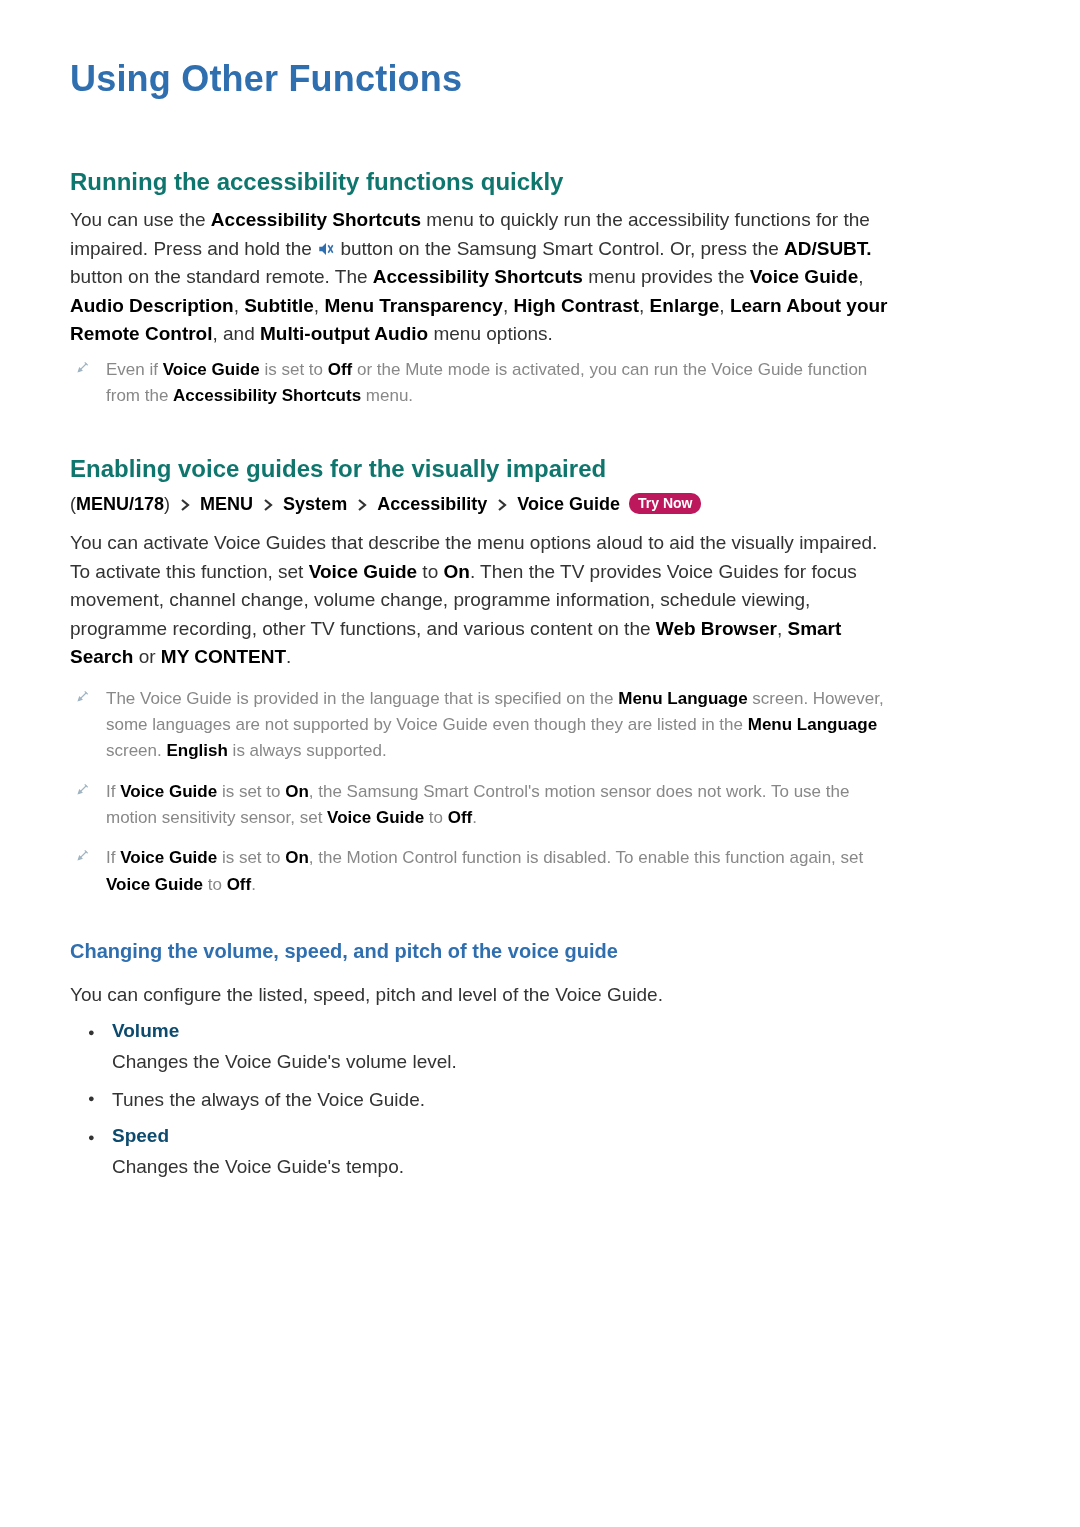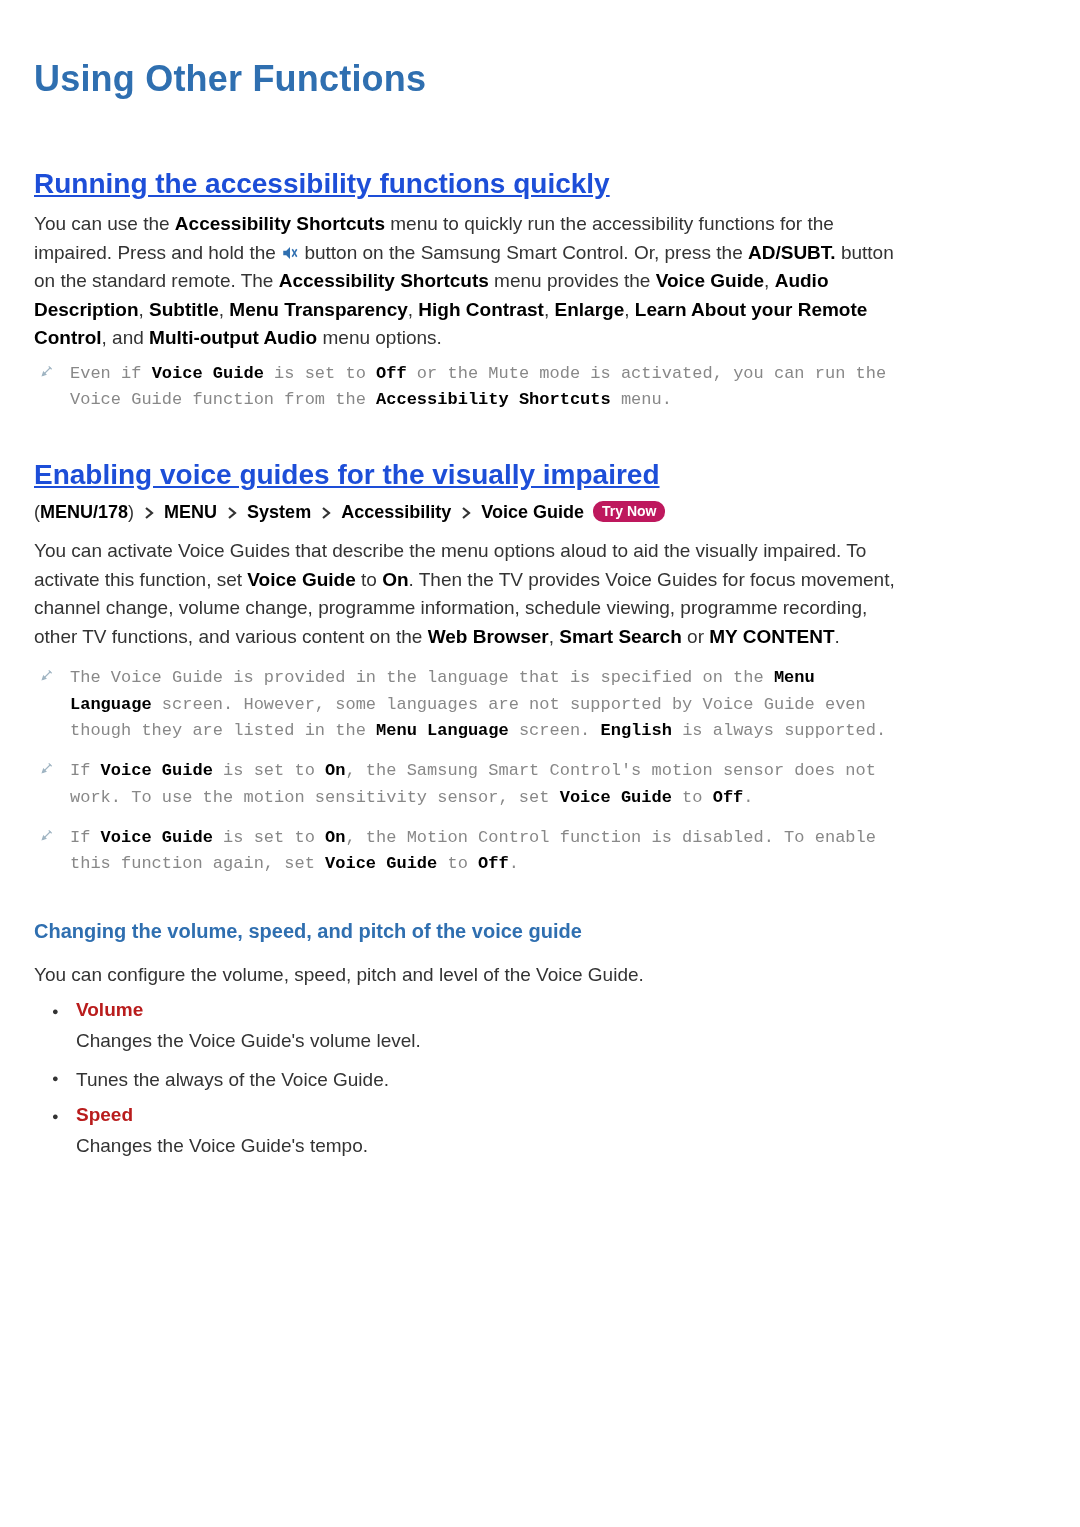--- a/index.html
+++ b/index.html
@@ -1,54 +1,52 @@
 <!DOCTYPE html>
 <html><head>
 <meta charset="utf-8">
 <style>
   * { box-sizing: border-box; margin: 0; padding: 0; }
   html, body { width: 1080px; background: #fff; font-family: Arial, Helvetica, sans-serif; color: #333; }
   .page {
     width: 972px;
     min-height: 1527px;
-    padding: 58px 70px 70px 34px;
+    padding: 58px 70px 70px 70px;
   }
   .h1 {
     color: #2f6fb0;
     font-size: 36px;
     font-weight: 700;
     letter-spacing: 0.2px;
     margin-bottom: 68px;
   }
   .h2 {
-    color: #1d4ed8;
-    font-size: 28px;
+    color: #0f766e;
+    font-size: 24px;
     font-weight: 700;
     margin-bottom: 10px;
-    text-decoration: underline;
   }
   .h3 {
     color: #2f6fb0;
     font-size: 20px;
     font-weight: 700;
     margin-top: 42px;
     margin-bottom: 18px;
   }
   .body-text {
     font-size: 19px;
     line-height: 1.5;
     color: #333;
     margin-bottom: 8px;
   }
   .note-row {
     display: flex;
     align-items: flex-start;
     margin-top: 6px;
     margin-left: 6px;
-    font-family: Liberation Mono, monospace;
   }
   .note-icon {
     flex: 0 0 auto;
     width: 22px;
     margin-top: 3px;
     margin-right: 8px;
     color: #9fb4c2;
   }
   .note-icon svg { width: 14px; height: 14px; }
   .note-text {
@@ -104,21 +102,21 @@
   }
   .dot-item::before {
     content: "●";
     color: #333;
     font-size: 11px;
     position: absolute;
     left: 18px;
     top: 6px;
   }
   .dot-label {
-    color: #b91c1c;
+    color: #0c4a6e;
     font-size: 19px;
     font-weight: 600;
     display: block;
     margin-bottom: 6px;
   }
   .dot-desc {
     color: #333;
     font-size: 19px;
     line-height: 1.5;
   }
@@ -204,21 +202,21 @@
             <path d="M4 20 L18 6"></path>
               <path d="M15 4 L20 9"></path>
               <path d="M4 20 L6 14 L10 18 Z" fill="currentColor"></path>
           </svg>
         </span>
         <span class="note-text"><span>If </span><span class="blue">Voice Guide</span><span> is set to </span><span class="blue">On</span><span>, the Motion Control function is disabled. To enable this function again, set </span><span class="blue">Voice Guide</span><span> to </span><span class="blue">Off</span><span>.</span></span>
       </div>
     </div>
 
     <h3 class="h3">Changing the volume, speed, and pitch of the voice guide</h3>
-    <p class="body-text">You can configure the volume, speed, pitch and level of the Voice Guide.</p>
+    <p class="body-text">You can configure the listed, speed, pitch and level of the Voice Guide.</p>
 
     <ul class="dot-list">
       <li class="dot-item">
         <span class="dot-label">Volume</span>
         <span class="dot-desc">Changes the Voice Guide's volume level.</span>
       </li>
       <li class="dot-item">
         <span class="dot-desc">Tunes the always of the Voice Guide.</span>
       </li>
       <li class="dot-item">

